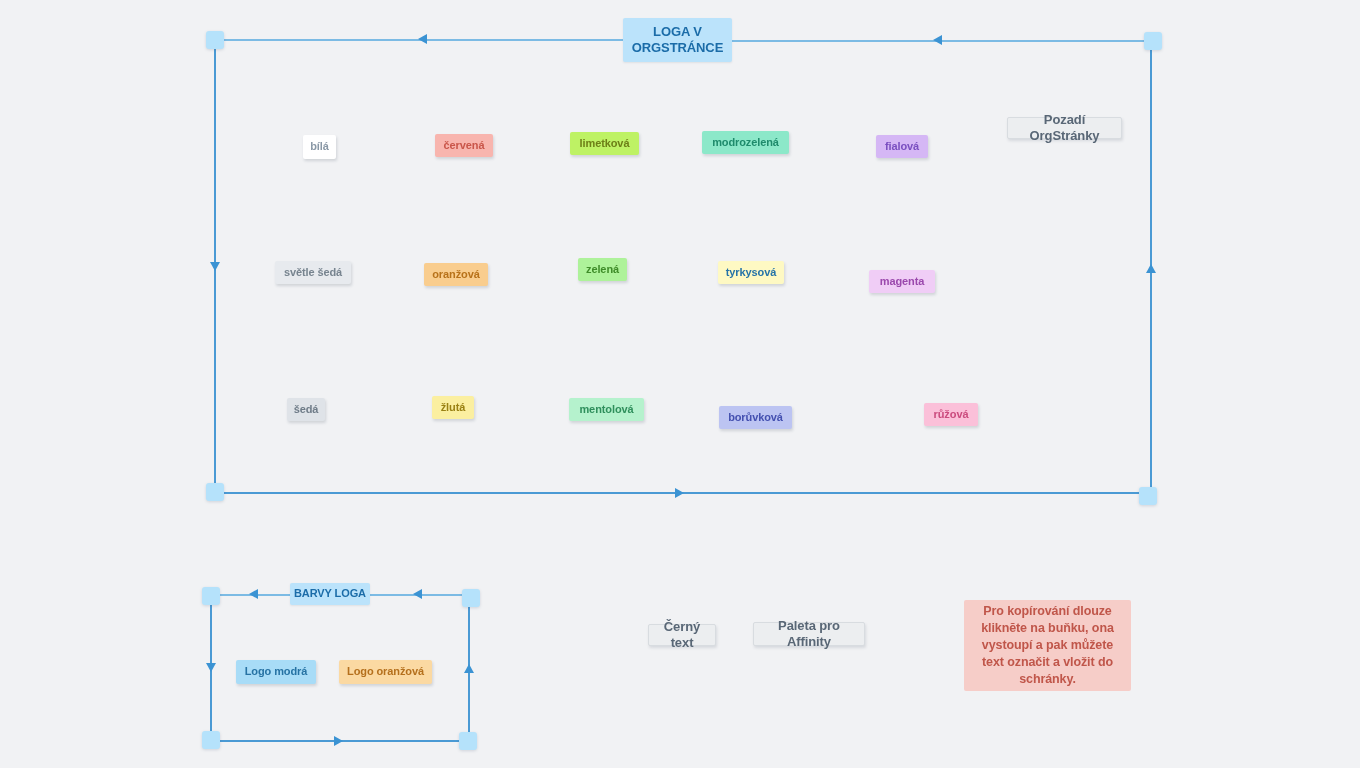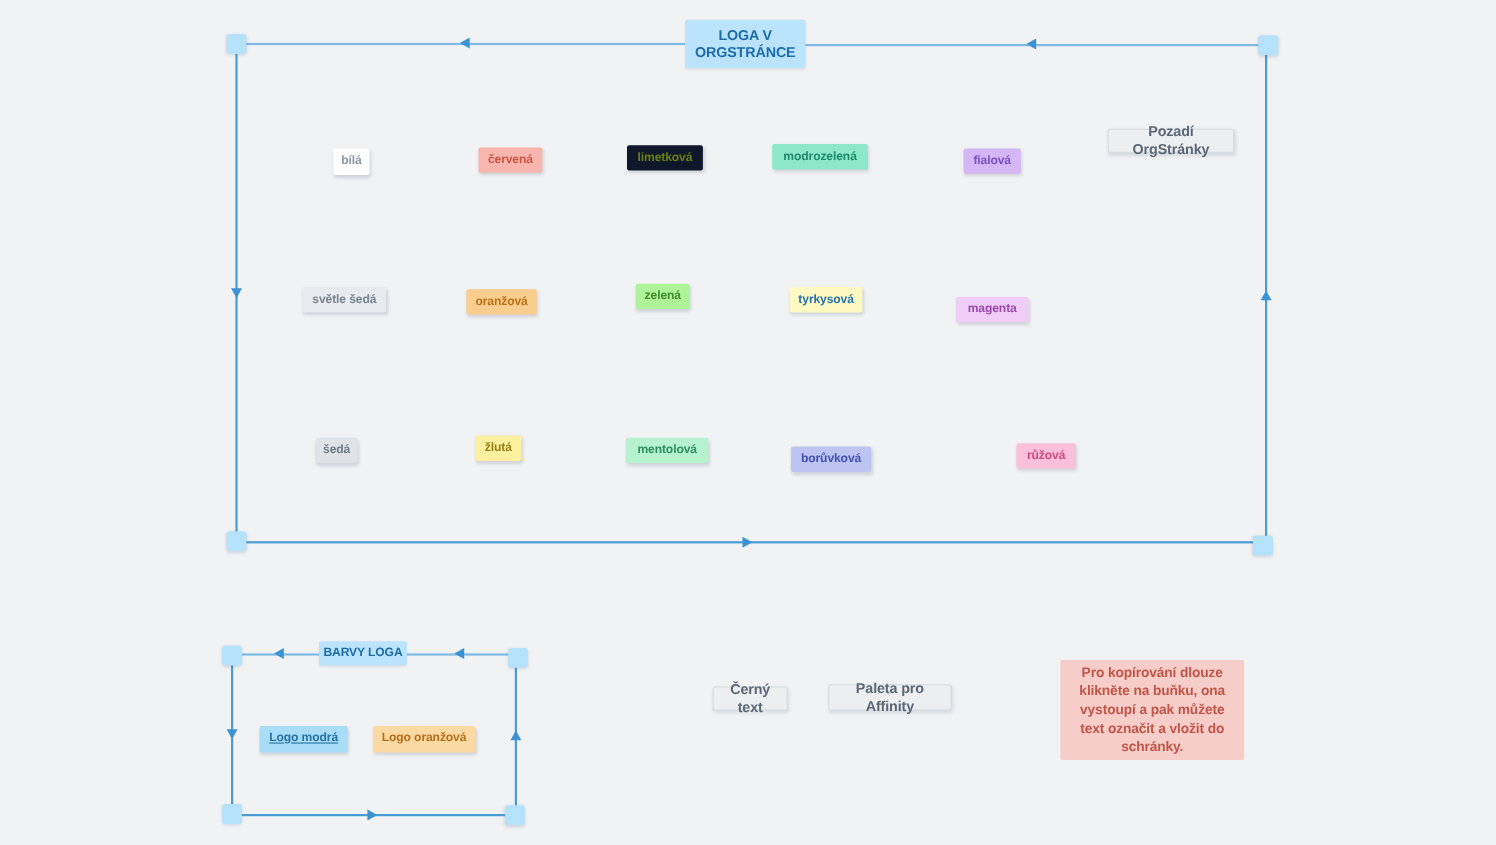--- a/index.html
+++ b/index.html
@@ -166,36 +166,36 @@
     <div class="handle" style="left:462px; top:589px;"></div>
     <div class="handle" style="left:202px; top:731px;"></div>
     <div class="handle" style="left:459px; top:732px;"></div>
 
     <div class="node frame-title small" style="left:290px; top:583px; width:80px; height:22px;">BARVY LOGA</div>
   </div>
 
   <div id="swatch-layer">
       <div class="node chip" style="left: 303px; top: 135px; width: 33px; height: 24px; background: rgb(255, 255, 255); color: rgb(138, 152, 166);">bílá</div>
       <div class="node chip" style="left: 435px; top: 134px; width: 58px; height: 23px; background: rgb(248, 181, 174); color: rgb(201, 86, 74);">červená</div>
-      <div class="node chip" style="left: 570px; top: 132px; width: 69px; height: 23px; background: #0f172a; color: rgb(109, 127, 23);">limetková</div>
+      <div class="node chip" style="left: 570px; top: 132px; width: 69px; height: 23px; background: #bef264; color: rgb(109, 127, 23);">limetková</div>
       <div class="node chip" style="left: 702px; top: 131px; width: 87px; height: 23px; background: rgb(140, 232, 201); color: rgb(31, 139, 108);">modrozelená</div>
       <div class="node chip" style="left: 876px; top: 135px; width: 52px; height: 23px; background: rgb(213, 183, 245); color: rgb(122, 79, 192);">fialová</div>
       <div class="node chip" style="left: 275px; top: 261px; width: 76px; height: 23px; background: rgb(231, 234, 238); color: rgb(119, 132, 143);">světle šedá</div>
       <div class="node chip" style="left: 424px; top: 263px; width: 64px; height: 23px; background: rgb(249, 205, 142); color: rgb(184, 114, 26);">oranžová</div>
       <div class="node chip" style="left: 578px; top: 258px; width: 49px; height: 23px; background: rgb(174, 242, 154); color: rgb(63, 140, 41);">zelená</div>
       <div class="node chip" style="left: 718px; top: 261px; width: 66px; height: 23px; background: #fef9c3; color: rgb(37, 115, 168);">tyrkysová</div>
       <div class="node chip" style="left: 869px; top: 270px; width: 66px; height: 23px; background: rgb(240, 205, 246); color: rgb(155, 73, 173);">magenta</div>
       <div class="node chip" style="left: 287px; top: 398px; width: 38px; height: 23px; background: rgb(223, 227, 232); color: rgb(111, 124, 136);">šedá</div>
       <div class="node chip" style="left: 432px; top: 396px; width: 42px; height: 23px; background: rgb(251, 239, 160); color: rgb(154, 129, 19);">žlutá</div>
       <div class="node chip" style="left: 569px; top: 398px; width: 75px; height: 23px; background: rgb(181, 242, 205); color: rgb(47, 143, 92);">mentolová</div>
       <div class="node chip" style="left: 719px; top: 406px; width: 73px; height: 23px; background: rgb(188, 196, 242); color: rgb(68, 80, 176);">borůvková</div>
       <div class="node chip" style="left: 924px; top: 403px; width: 54px; height: 23px; background: rgb(251, 192, 217); color: rgb(203, 75, 126);">růžová</div>
     </div>
   <div id="logo-swatch-layer">
-      <div class="node chip" style="left: 236px; top: 660px; width: 80px; height: 24px; background: rgb(168, 220, 247); color: rgb(39, 115, 164); text-decoration: underline;">Logo modrá</div>
+      <div class="node chip" style="left: 236px; top: 660px; width: 80px; height: 24px; background: rgb(168, 220, 247); color: rgb(39, 115, 164);">Logo modrá</div>
       <div class="node chip" style="left: 339px; top: 660px; width: 93px; height: 24px; background: rgb(251, 217, 162); color: rgb(181, 112, 29);">Logo oranžová</div>
     </div>
   <div id="label-layer">
       <div class="node greynode" style="left: 1007px; top: 117px; width: 115px; height: 22px;">Pozadí OrgStránky</div>
       <div class="node greynode" style="left: 648px; top: 624px; width: 68px; height: 22px;">Černý text</div>
       <div class="node greynode" style="left: 753px; top: 622px; width: 112px; height: 24px;">Paleta pro Affinity</div>
     </div>
 
   <div class="node note" style="left:964px; top:600px; width:167px; height:91px;">Pro kopírování dlouze kliknĕte na buňku, ona vystoupí a pak můžete text označit a vložit do schránky.</div>
 

